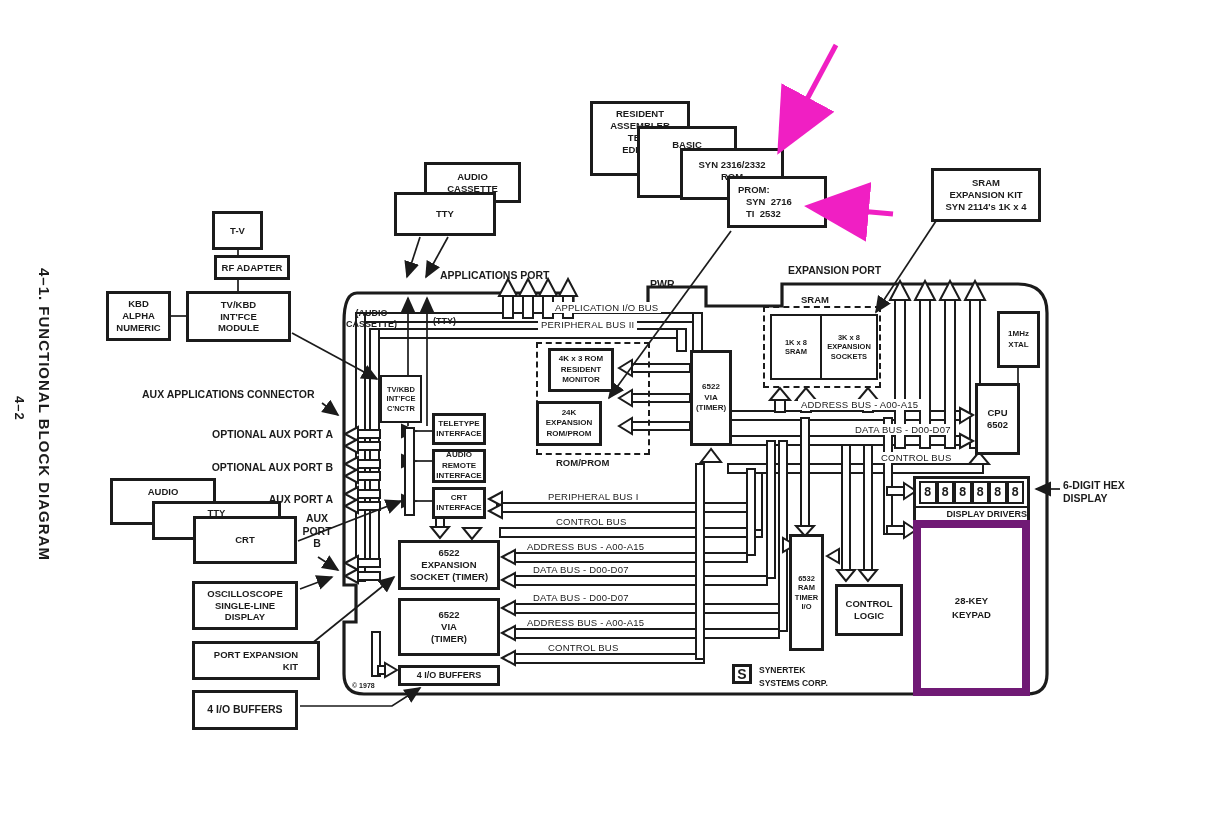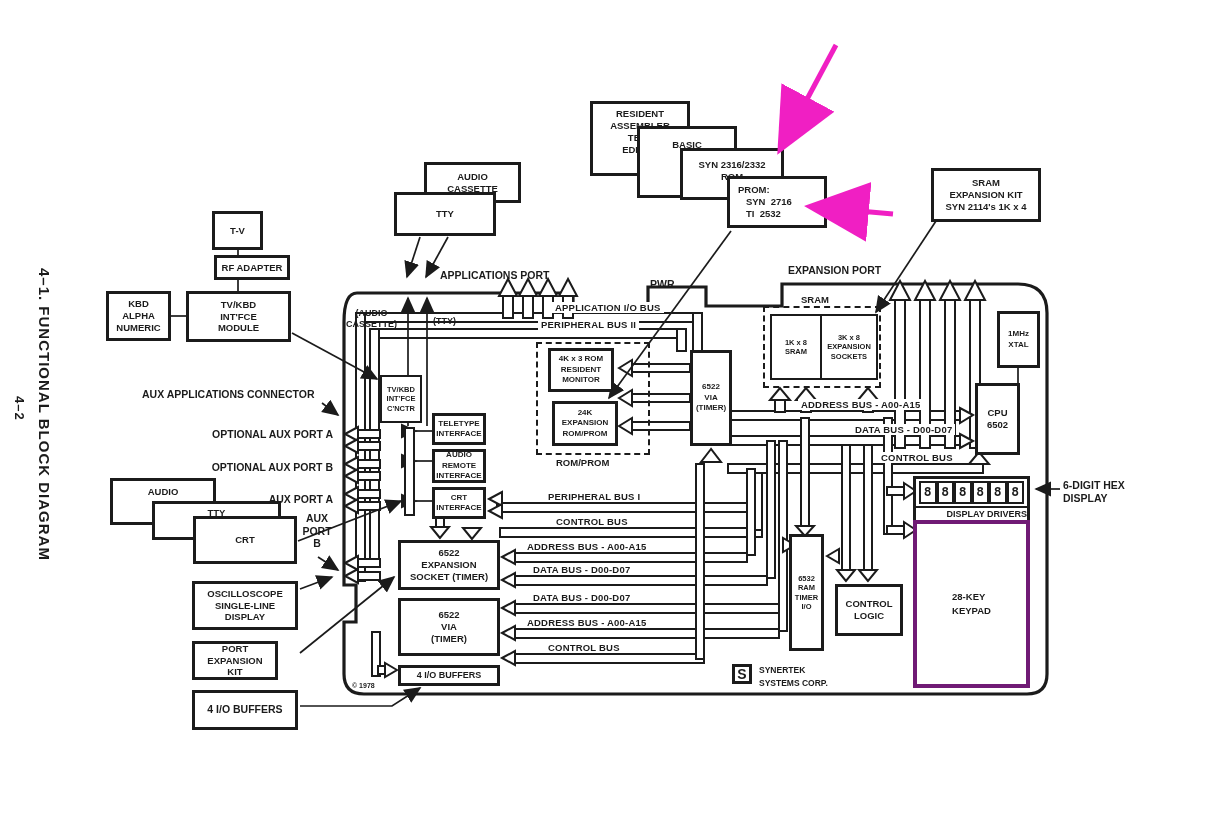--- a/index.html
+++ b/index.html
@@ -8,38 +8,38 @@
   svg{position:absolute;left:0;top:0;}
   #wires{z-index:1;}
   #overlay{z-index:9;pointer-events:none;}
   .box{position:absolute;background:#fff;border:3px solid #1b1b1b;z-index:2;
        display:flex;align-items:center;justify-content:center;text-align:center;
        font-weight:bold;white-space:pre-line;font-size:9.5px;line-height:1.25;box-sizing:border-box;}
   .b2{border-width:2px;}
   .z3{z-index:3;}.z4{z-index:4;}.z5{z-index:5;}
   .dashed{position:absolute;border:2px dashed #1b1b1b;background:transparent;z-index:2;box-sizing:border-box;}
   .lbl{position:absolute;font-weight:bold;white-space:pre-line;z-index:3;font-size:10.5px;line-height:1.2;}
-  .buslbl{position:absolute;font-weight:bold;white-space:nowrap;z-index:3;font-size:9.5px;
+  .buslbl{position:absolute;font-weight:normal;white-space:nowrap;z-index:3;font-size:9.5px;
           background:#fff;padding:0 3px;letter-spacing:.2px;}
   .small{font-size:8px;line-height:1.3;}
   .tiny{font-size:7.5px;line-height:1.25;}
   .vert{position:absolute;writing-mode:vertical-rl;font-weight:bold;z-index:3;letter-spacing:1px;}
   .alignL{justify-content:flex-start;text-align:left;}
   .topalign{align-items:flex-start;}
   
   #disp-col{position:absolute;left:913px;top:476px;width:117px;z-index:2;}
   #digits{background:#fff;border:3px solid #1b1b1b;display:flex;justify-content:space-between;
           padding:2px 3px;box-sizing:border-box;}
   #digits span{display:block;width:14px;height:19px;border:2px solid #1b1b1b;
                font-family:"DejaVu Sans Mono",monospace;font-size:13px;font-weight:bold;
                text-align:center;line-height:17px;}
   #ddbar{background:#fff;border:3px solid #1b1b1b;border-top-width:2px;margin-top:-3px;
          text-align:right;font-weight:bold;font-size:9px;padding:1px 0;}
-  #keypad{background:#fff;border:4px solid #701a75;margin-top:-3px;height:160px;
-          display:flex;align-items:center;justify-content:center;
+  #keypad{background:#fff;border:8px solid #701a75;margin-top:-3px;height:160px;
+          display:flex;align-items:center;justify-content:center;text-align:center;
           font-weight:bold;white-space:pre-line;font-size:9.5px;line-height:1.5;}
   #logo{position:absolute;left:732px;top:664px;width:20px;height:20px;border:3px solid #1b1b1b;
         z-index:3;font-weight:bold;font-size:14px;display:flex;align-items:center;justify-content:center;
         background:#fff;box-sizing:border-box;}
 </style>
 </head>
 <body>
 
 <div id="stage">
 
@@ -230,41 +230,41 @@
 SYN 2114's 1K x 4</div>
 
   <div class="box topalign" style="left:110px;top:478px;width:106px;height:47px;padding-top:5px;">AUDIO
 CAS</div>
   <div class="box z3 topalign" style="left:152px;top:501px;width:129px;height:39px;padding-top:3px;">TTY</div>
   <div class="box z4" style="left:193px;top:516px;width:104px;height:48px;">CRT</div>
 
   <div class="box" style="left:192px;top:581px;width:106px;height:49px;">OSCILLOSCOPE
 SINGLE-LINE
 DISPLAY</div>
-  <div class="box" style="left:192px;top:641px;width:86px;height:39px;">PORT EXPANSION
+  <div class="box" style="left:192px;top:641px;width:128px;height:39px;text-align:right;">PORT EXPANSION
 KIT</div>
   <div class="box" style="left:192px;top:690px;width:106px;height:40px;font-size:10.5px;">4 I/O BUFFERS</div>
 
   <div class="box b2 tiny" style="left:380px;top:375px;width:42px;height:48px;">TV/KBD
 INT'FCE
 C'NCTR</div>
   <div class="box b2" style="left:404px;top:427px;width:11px;height:89px;z-index:2;"></div>
   <div class="box small" style="left:432px;top:413px;width:54px;height:32px;">TELETYPE
 INTERFACE</div>
   <div class="box small" style="left:432px;top:449px;width:54px;height:34px;">AUDIO
 REMOTE
 INTERFACE</div>
   <div class="box small" style="left:432px;top:487px;width:54px;height:32px;">CRT
 INTERFACE</div>
 
   <div class="dashed" style="left:536px;top:342px;width:114px;height:113px;"></div>
   <div class="box small" style="left:548px;top:348px;width:66px;height:44px;">4K x 3 ROM
 RESIDENT
 MONITOR</div>
-  <div class="box small" style="left:552px;top:401px;width:66px;height:45px;">24K
+  <div class="box small" style="left:536px;top:401px;width:66px;height:45px;">24K
 EXPANSION
 ROM/PROM</div>
   <div class="lbl" style="left:556px;top:457px;font-size:9.5px;">ROM/PROM</div>
 
   <div class="box small" style="left:690px;top:350px;width:42px;height:96px;">6522
 VIA
 (TIMER)</div>
 
   <div class="dashed" style="left:763px;top:306px;width:118px;height:82px;"></div>
   <div class="lbl" style="left:799px;top:294px;font-size:9.5px;background:#fff;padding:0 2px;">SRAM</div>

